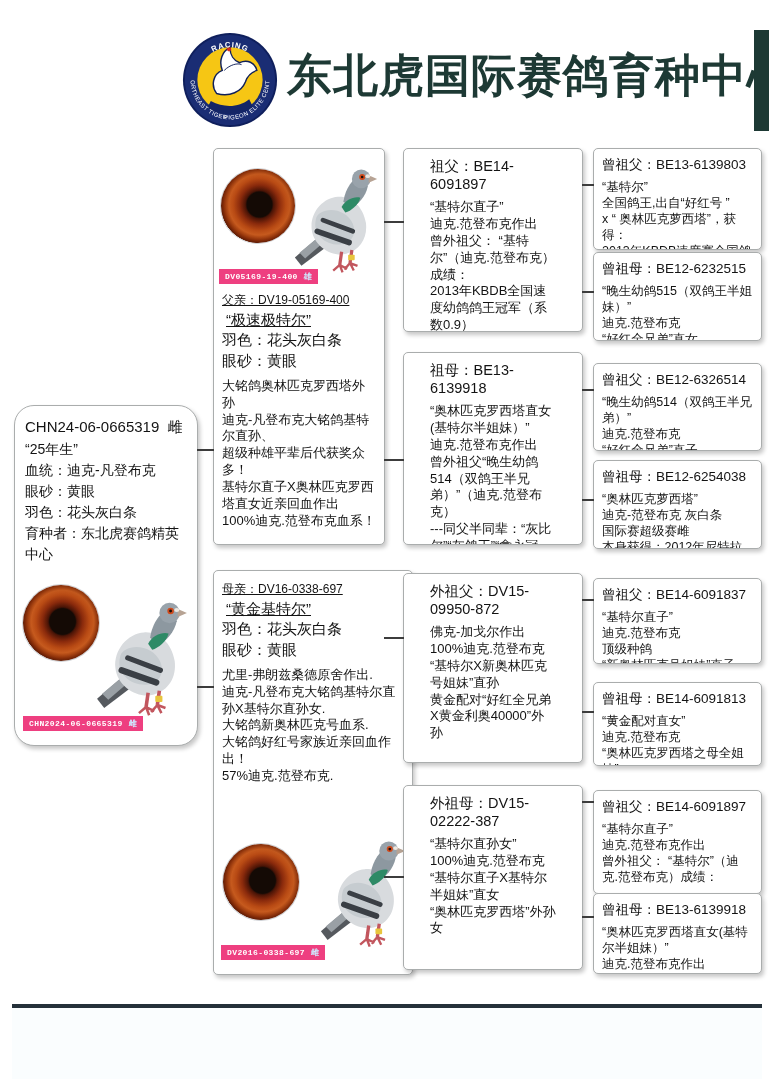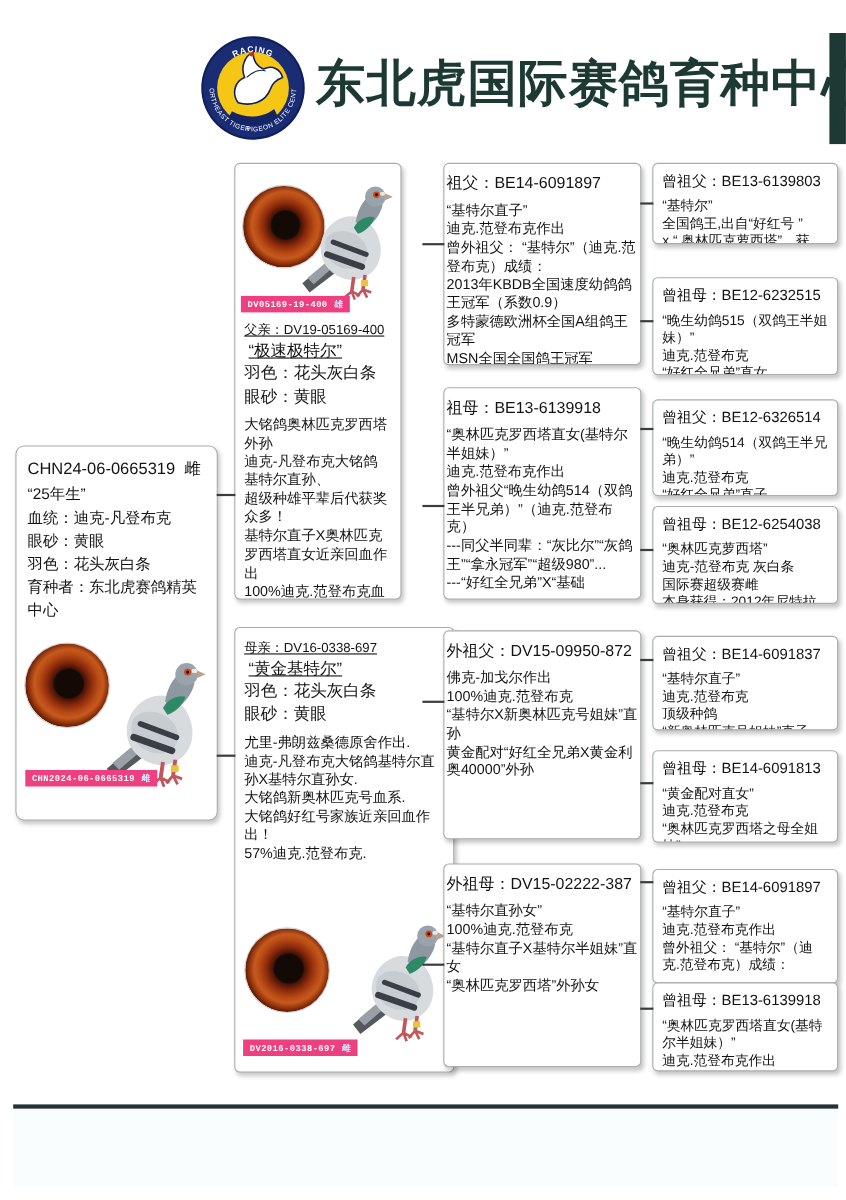--- a/index.html
+++ b/index.html
@@ -7,30 +7,30 @@
   .page { position:relative; width:769px; height:1091px; background:#fff; overflow:hidden; }
 
   
   .logo { position:absolute; left:182px; top:32px; width:96px; height:96px; }
   .h1title { position:absolute; left:287px; top:46px; margin:0; font-size:45px; font-weight:700;
              color:#1d3934; letter-spacing:1px; white-space:nowrap; }
   .hbar { position:absolute; left:754px; top:30px; width:15px; height:101px; background:#1d3934; }
 
   
   .pbox { position:absolute; background:#fff; border:1px solid #aaadad; border-radius:5px;
-          box-shadow:2px 3px 4px rgba(0,0,0,.22); box-sizing:border-box; padding:8px 2px;
+          box-shadow:2px 3px 4px rgba(0,0,0,.22); box-sizing:border-box; padding:8px 26px;
           overflow:hidden; }
   .btitle { font-size:15px; font-weight:400; margin:0 0 5px 0; }
   .line { font-size:13px; line-height:1.3; }
 
-  .main-box { left:14px; top:405px; width:184px; height:341px; border-radius:8px; padding:10px; }
+  .main-box { left:14px; top:405px; width:184px; height:341px; border-radius:20px; padding:10px; }
   .main-box .ringline { font-size:15px; line-height:1.5; }
   .main-box .line { font-size:14px; line-height:1.5; }
 
-  .father-box { left:213px; top:148px; width:152px; height:397px; padding:8px; }
+  .father-box { left:213px; top:148px; width:172px; height:397px; padding:8px; }
   .mother-box { left:213px; top:570px; width:200px; height:405px; padding:8px; }
   .parent-title { font-size:12px; margin:2px 0 1px 0;text-decoration:underline; }
   .name-line { font-size:15px; line-height:1.35; padding-left:4px;text-decoration:underline; }
   .attr-line { font-size:15px; line-height:1.35; }
   .desc { margin-top:7px; }
 
   .gbox { left:403px; width:180px; }
   .gbox .btitle { font-size:14.5px; margin-bottom:7px; }
   .ggbox { left:593px; width:169px; padding:7px 8px; }
   .ggbox .btitle { font-size:13.5px; margin-bottom:5px; }
@@ -125,21 +125,21 @@
         <div class="line">血统：迪克-凡登布克</div>
         <div class="line">眼砂：黄眼</div>
         <div class="line">羽色：花头灰白条</div>
         <div class="line">育种者：东北虎赛鸽精英中心</div>
       </div>
     <div class="main-photo">
       <div class="eye" style="left:0;top:10px;width:76px;height:76px"></div>
       <svg class="pigeon" viewBox="0 0 92 118" style="right:0;bottom:4px;width:94px;height:148px">
           <use href="#pgn"></use>
         </svg>
-      <div class="ringlabel" style="left:0;bottom:22px">
+      <div class="ringlabel" style="left:0;bottom:6px">
         <span>CHN2024-06-0665319</span><span class="sex">雌</span>
       </div>
     </div>
   </section>
 
   <section class="pbox father-box">
     <div class="photo-top">
       <div class="eye" style="left:2px;top:14px;width:74px;height:74px"></div>
       <svg class="pigeon" viewBox="0 0 92 118" style="right:0;top:0;width:86px;height:132px">
           <use href="#pgn"></use>
@@ -221,21 +221,21 @@
   <section class="pbox gbox" style="top:785px;height:185px">
     <h3 class="btitle">外祖母：DV15-02222-387</h3>
     <div>
         <div class="line">“基特尔直孙女”</div>
         <div class="line">100%迪克.范登布克</div>
         <div class="line">“基特尔直子X基特尔半姐妹”直女</div>
         <div class="line">“奥林匹克罗西塔”外孙女</div>
       </div>
   </section>
 
-  <section class="pbox ggbox" style="top:148px;height:74px">
+  <section class="pbox ggbox" style="top:148px;height:102px">
     <h4 class="btitle">曾祖父：BE13-6139803</h4>
     <div>
         <div class="line">“基特尔”</div>
         <div class="line">全国鸽王,出自“好红号 ”</div>
         <div class="line">x “ 奥林匹克萝西塔”，获得：</div>
         <div class="line">2013年KBDB速度赛全国鸽王</div>
       </div>
   </section>
   <section class="pbox ggbox" style="top:252px;height:89px">
     <h4 class="btitle">曾祖母：BE12-6232515</h4>

